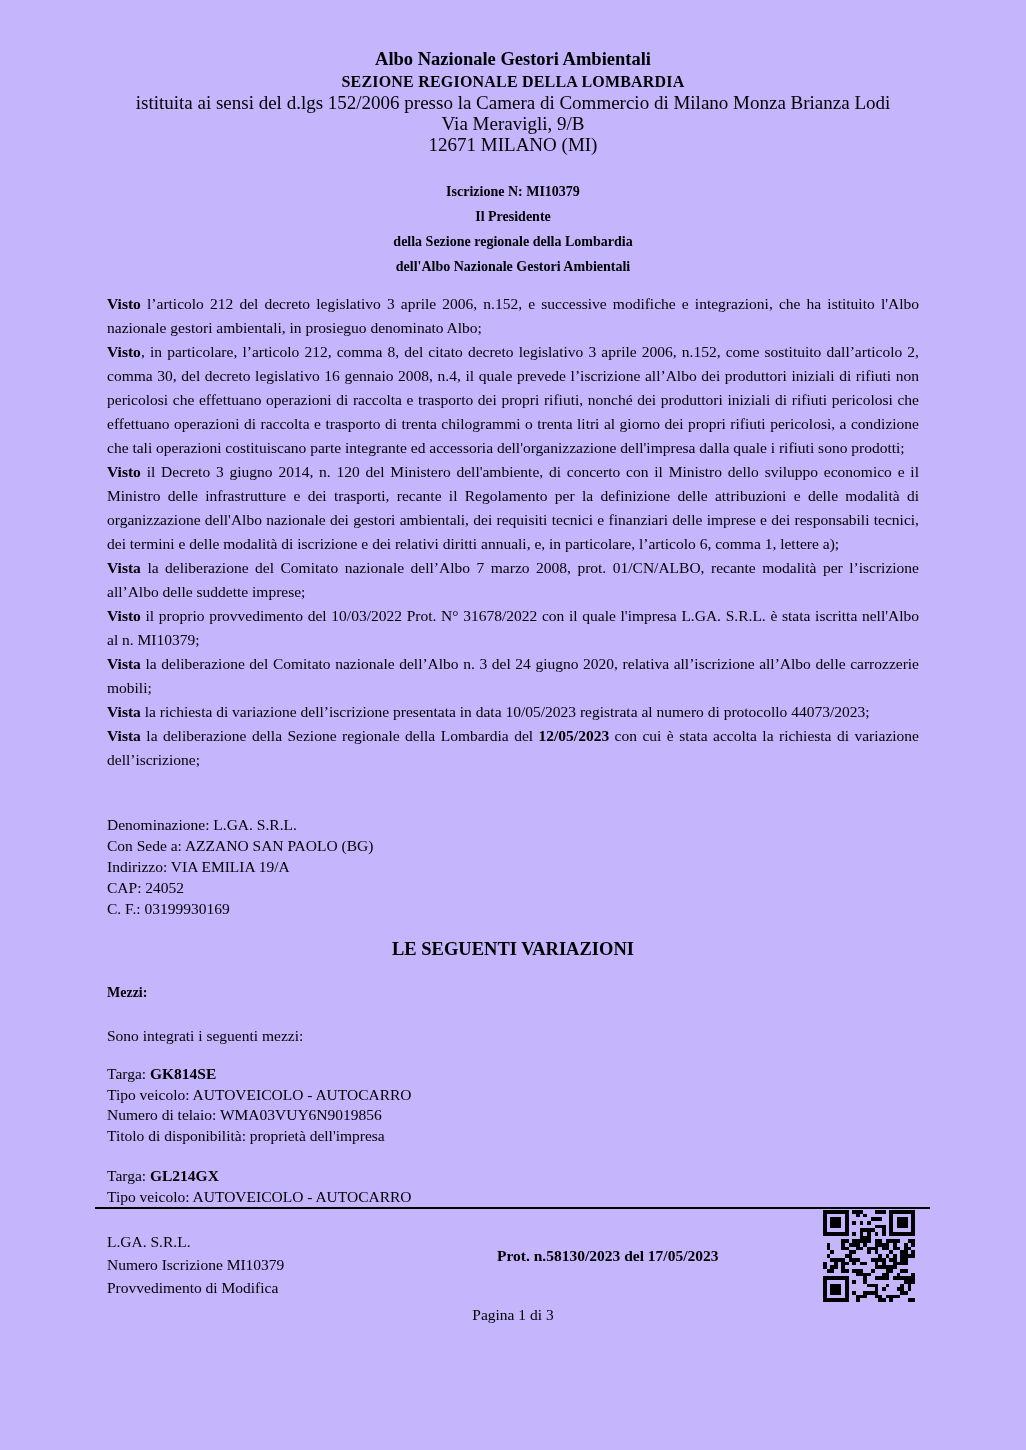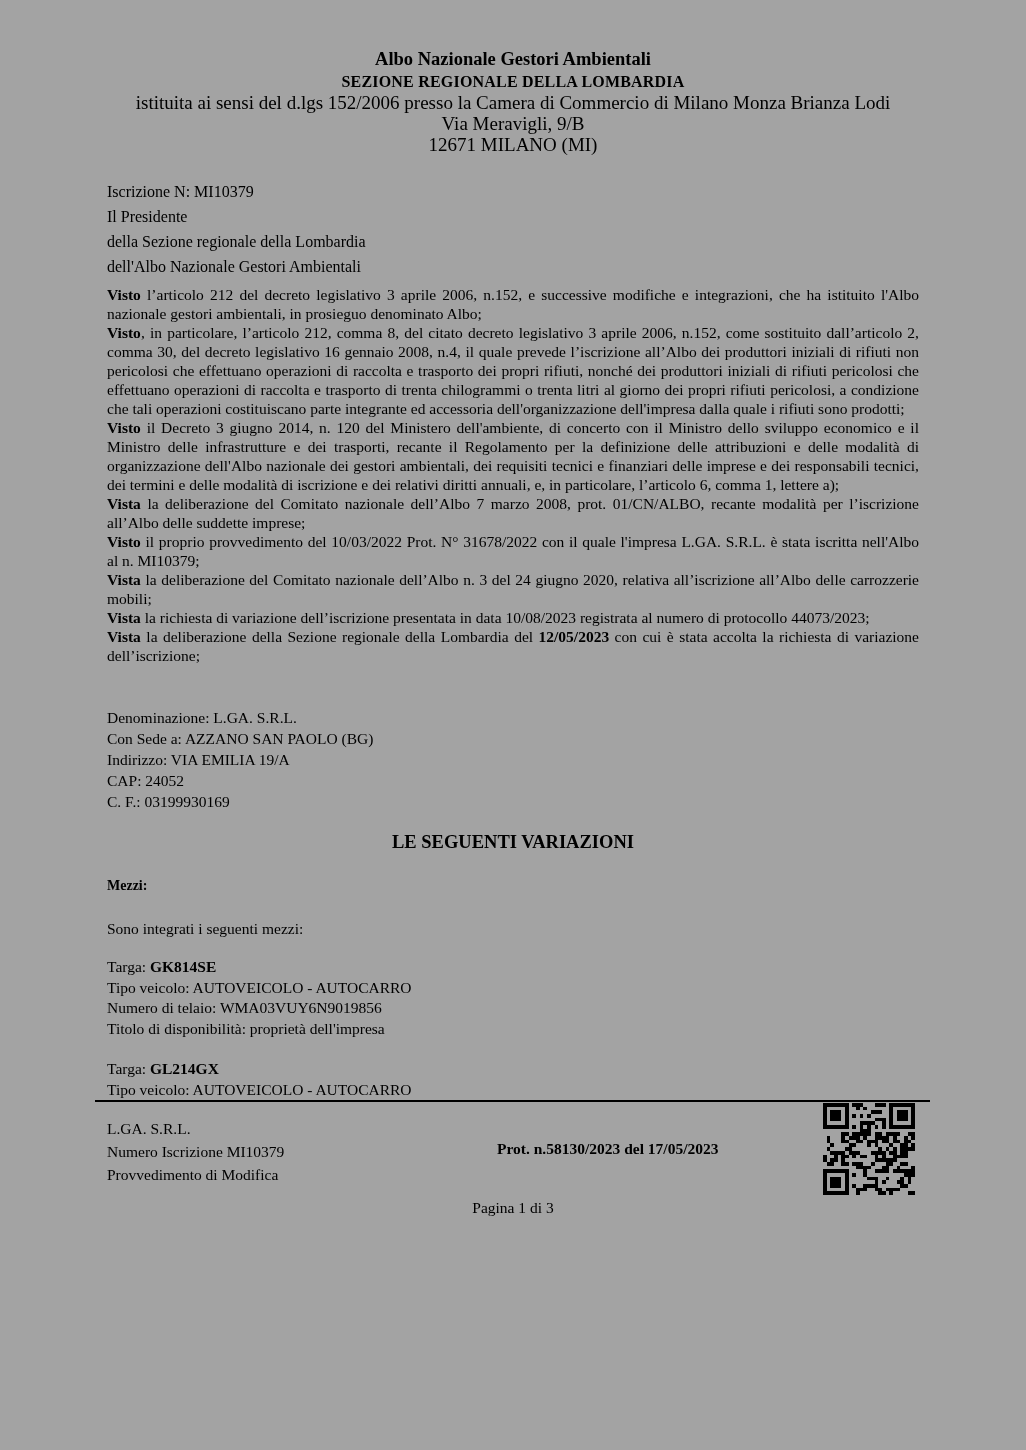--- a/index.html
+++ b/index.html
@@ -2,34 +2,34 @@
 <html><head>
 <meta charset="utf-8">
 <style>
   html,body { margin:0; padding:0; background:#ffffff; }
   body {
     width:1026px; height:1450px;
     color:#000000;
     font-family:"Liberation Serif","DejaVu Serif",serif;
     overflow:hidden;
   }
-  .page { position:relative; width:1026px; height:1450px; background:#a3a3a3; }
+  .page { position:relative; width:1026px; height:1450px; background:#c4b5fd; }
   .content { padding:0 107px; }
 
   
   .header { text-align:center; padding-top:48px; }
   .h-org { font-size:18.5px; font-weight:bold; line-height:23px; }
   .h-sub { font-size:16px; font-weight:bold; line-height:21px; letter-spacing:0.2px; }
   .h-line { font-size:19px; line-height:21px; }
 
   
-  .title-block { text-align:left; margin-top:24px; font-size:16px; font-weight:normal; line-height:25px; }
-
-  
-  .recitals { margin-top:6px; text-align:justify; font-size:15.5px; line-height:19px; }
+  .title-block { text-align:center; margin-top:24px; font-size:14px; font-weight:bold; line-height:25px; }
+
+  
+  .recitals { margin-top:13px; text-align:justify; font-size:15.5px; line-height:24px; }
   .recitals p { margin:0; }
   .b { font-weight:bold; }
 
   
   .dispone { text-align:center; margin-top:20px; line-height:25px; }
   .dispone .d1, .dispone .d2 { font-size:18.5px; font-weight:bold; }
   .dispone .d3 { font-size:17px; }
 
   
   .company { margin-top:42px; font-size:15.5px; line-height:21px; }
@@ -40,21 +40,21 @@
   .mezzi-label { margin-top:20px; font-size:14px; font-weight:bold; line-height:21px; }
   .mezzi-intro { margin-top:22px; font-size:15.5px; line-height:21px; }
 
   .vehicle { font-size:15.5px; line-height:20.5px; }
   .vehicle-1 { margin-top:18px; }
   .vehicle-2 { margin-top:20px; }
 
   
   .footer { position:relative; margin-top:0; height:98px; }
   .footer-rule { position:absolute; left:-12px; top:0; width:835px; border-top:2px solid #000; }
-  .footer-left { position:absolute; left:0; top:17px; font-size:15.5px; line-height:23px; }
+  .footer-left { position:absolute; left:0; top:23px; font-size:15.5px; line-height:23px; }
   .footer-prot { position:absolute; left:390px; top:40px; font-size:15.5px; font-weight:bold; white-space:nowrap; }
   .footer-qr { position:absolute; left:716px; top:3px; width:92px; height:92px; }
 
   .page-number { text-align:center; font-size:15.5px; line-height:20px; }
 </style>
 </head>
 <body>
 
 <div class="page">
   <div class="content">
@@ -74,21 +74,21 @@
       <div>dell'Albo Nazionale Gestori Ambientali</div>
     </div>
 
     <div class="recitals" id="recitals">
         <p><span class="b">Visto</span><span> l’articolo 212 del decreto legislativo 3 aprile 2006, n.152, e successive modifiche e integrazioni, che ha istituito l'Albo nazionale gestori ambientali, in prosieguo denominato Albo;</span></p>
         <p><span class="b">Visto</span><span>, in particolare, l’articolo 212, comma 8, del citato decreto legislativo 3 aprile 2006, n.152, come sostituito dall’articolo 2, comma 30, del decreto legislativo 16 gennaio 2008, n.4, il quale prevede l’iscrizione all’Albo dei produttori iniziali di rifiuti non pericolosi che effettuano operazioni di raccolta e trasporto dei propri rifiuti, nonché dei produttori iniziali di rifiuti pericolosi che effettuano operazioni di raccolta e trasporto di trenta chilogrammi o trenta litri al giorno dei propri rifiuti pericolosi, a condizione che tali operazioni costituiscano parte integrante ed accessoria dell'organizzazione dell'impresa dalla quale i rifiuti sono prodotti;</span></p>
         <p><span class="b">Visto</span><span> il Decreto 3 giugno 2014, n. 120 del Ministero dell'ambiente, di concerto con il Ministro dello sviluppo economico e il Ministro delle infrastrutture e dei trasporti, recante il Regolamento per la definizione delle attribuzioni e delle modalità di organizzazione dell'Albo nazionale dei gestori ambientali, dei requisiti tecnici e finanziari delle imprese e dei responsabili tecnici, dei termini e delle modalità di iscrizione e dei relativi diritti annuali, e, in particolare, l’articolo 6,  comma 1, lettere a);</span></p>
         <p><span class="b">Vista</span><span> la deliberazione del Comitato nazionale dell’Albo 7 marzo 2008, prot. 01/CN/ALBO, recante modalità per l’iscrizione all’Albo delle suddette imprese;</span></p>
         <p><span class="b">Visto</span><span> il proprio provvedimento del 10/03/2022 Prot. N° 31678/2022 con il quale l'impresa L.GA. S.R.L.  è stata iscritta nell'Albo al n. MI10379;</span></p>
         <p><span class="b">Vista</span><span> la deliberazione del Comitato nazionale dell’Albo n. 3 del 24 giugno 2020, relativa all’iscrizione all’Albo delle carrozzerie mobili;</span></p>
-        <p><span class="b">Vista</span><span> la richiesta di variazione dell’iscrizione presentata in data 10/08/2023 registrata al numero di protocollo 44073/2023;</span></p>
+        <p><span class="b">Vista</span><span> la richiesta di variazione dell’iscrizione presentata in data 10/05/2023 registrata al numero di protocollo 44073/2023;</span></p>
         <p><span class="b">Vista</span><span> la deliberazione della Sezione regionale della Lombardia del </span><span class="b">12/05/2023</span><span> con cui è stata accolta la richiesta di variazione dell’iscrizione;</span></p>
       </div>
 
 
     <div class="company" id="company">
         <div>Denominazione: L.GA. S.R.L.</div>
         <div>Con Sede a: AZZANO SAN PAOLO (BG)</div>
         <div>Indirizzo: VIA EMILIA 19/A</div>
         <div>CAP: 24052</div>
         <div>C. F.: 03199930169</div>

